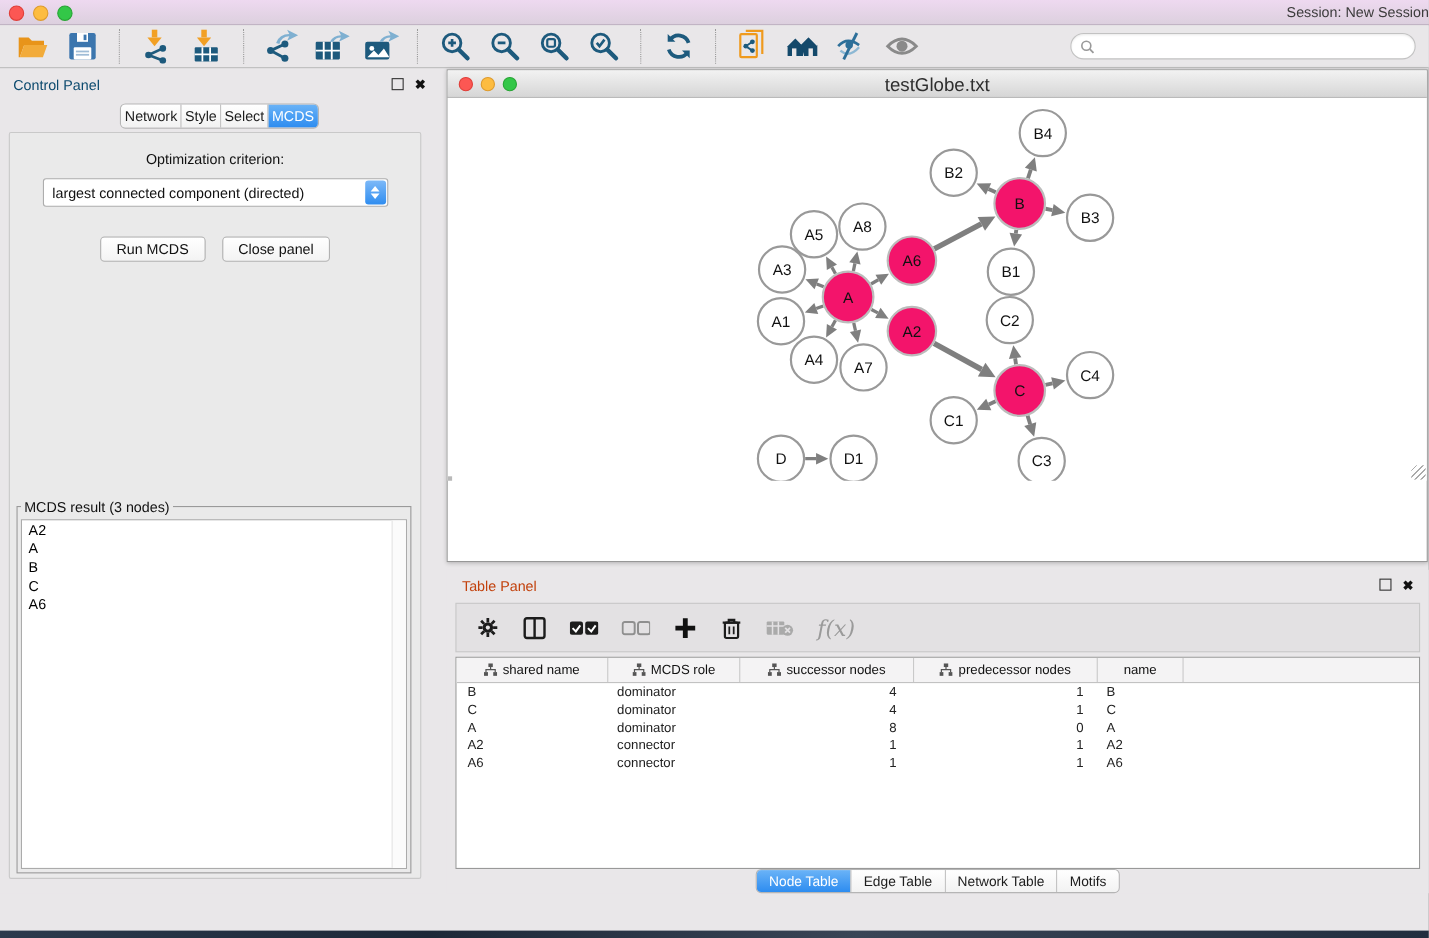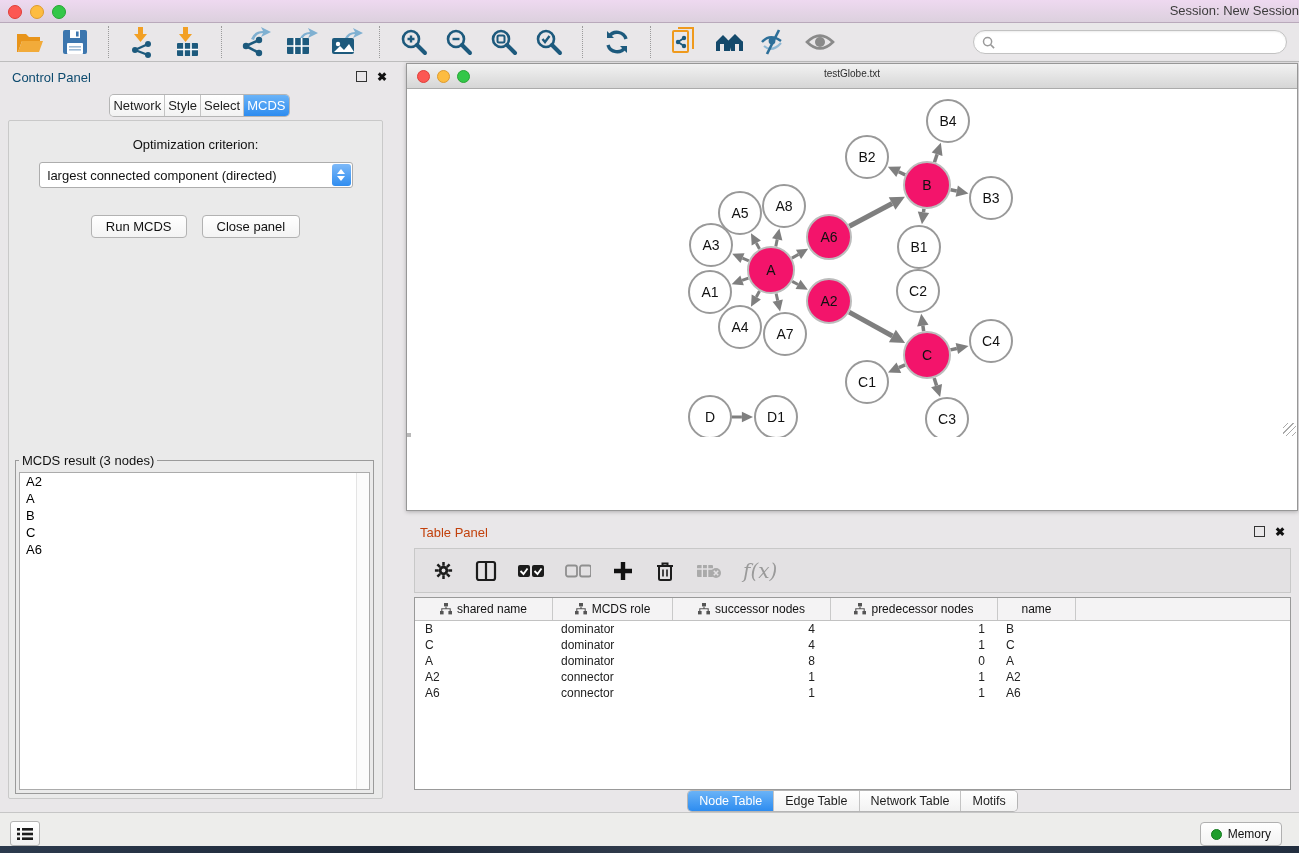--- a/index.html
+++ b/index.html
@@ -56,21 +56,21 @@
     box-sizing:border-box;overflow:hidden;font-size:13px;}
   .result-list .scrolltrack{position:absolute;top:0;right:0;bottom:0;width:12px;background:#fbfbfb;border-left:1px solid #e4e4e4;}
   .result-item{padding:1px 6px;line-height:15px;color:#000;}
   
   .netwin{position:absolute;left:406px;top:63px;width:892px;height:448px;background:#fff;
     border:1px solid #979797;box-sizing:border-box;box-shadow:0 1px 4px rgba(0,0,0,.25);}
   .nw-titlebar{position:relative;height:24px;background:linear-gradient(#f2f2f2,#d6d6d6);
     border-bottom:1px solid #ababab;}
   .nw-lights{position:absolute;left:10px;top:6px;display:flex;gap:7px;}
   .nw-light{width:11px;height:11px;border-radius:50%;}
-  .nw-titlebar .title{position:absolute;left:0;right:0;top:4px;text-align:center;font-size:10px;color:#2e2e2e;}
+  .nw-titlebar .title{position:absolute;left:0;right:0;top:4px;text-align:center;font-size:17px;color:#2e2e2e;}
   .nw-canvas{position:relative;width:100%;height:348px;background:#fff;overflow:hidden;}
   .nw-vthumb{position:absolute;left:0;top:344px;width:4px;height:15px;background:#b9b9b9;}
   .nw-grip{position:absolute;right:1px;bottom:1px;width:13px;height:13px;
     background:repeating-linear-gradient(135deg,transparent 0 3px,#aaa 3px 4px);}
   
   .tpanel{position:absolute;left:406px;top:518px;width:893px;height:294px;background:#e9e7e9;}
   .tp-title{position:absolute;left:14px;top:7px;font-size:13px;color:#c2410c;}
   .tp-toolbar{position:absolute;left:8px;right:8px;top:30px;height:45px;background:#e3e1e3;
     border:1px solid #c8c8c8;box-sizing:border-box;display:flex;align-items:center;gap:21px;padding-left:18px;}
   .tp-toolbar .ico{display:flex;align-items:center;justify-content:center;cursor:pointer;}
@@ -542,33 +542,15 @@
     <div class="bot-tabs">
       <div class="tabgroup" id="table-tabs">
           <div class="tab active">Node Table</div>
           <div class="tab">Edge Table</div>
           <div class="tab">Network Table</div>
           <div class="tab">Motifs</div>
         </div>
     </div>
   </div>
 
-  <div class="statusbar">
-    <span class="list-btn">
-      <svg width="16" height="14" viewBox="0 0 16 14">
-          <g fill="#1c1c1c">
-            <rect x="0" y="1" width="3" height="2.6"></rect>
-            <rect x="5" y="1" width="11" height="2.6"></rect>
-            <rect x="0" y="5.7" width="3" height="2.6"></rect>
-            <rect x="5" y="5.7" width="11" height="2.6"></rect>
-            <rect x="0" y="10.4" width="3" height="2.6"></rect>
-            <rect x="5" y="10.4" width="11" height="2.6"></rect>
-          </g>
-        </svg>
-    </span>
-    <span class="mem-btn">
-      <span class="green-dot"></span>
-      <span>Memory</span>
-    </span>
-  </div>
   <div class="bottom-strip"></div>
 
 </div>
 
 </body></html>

